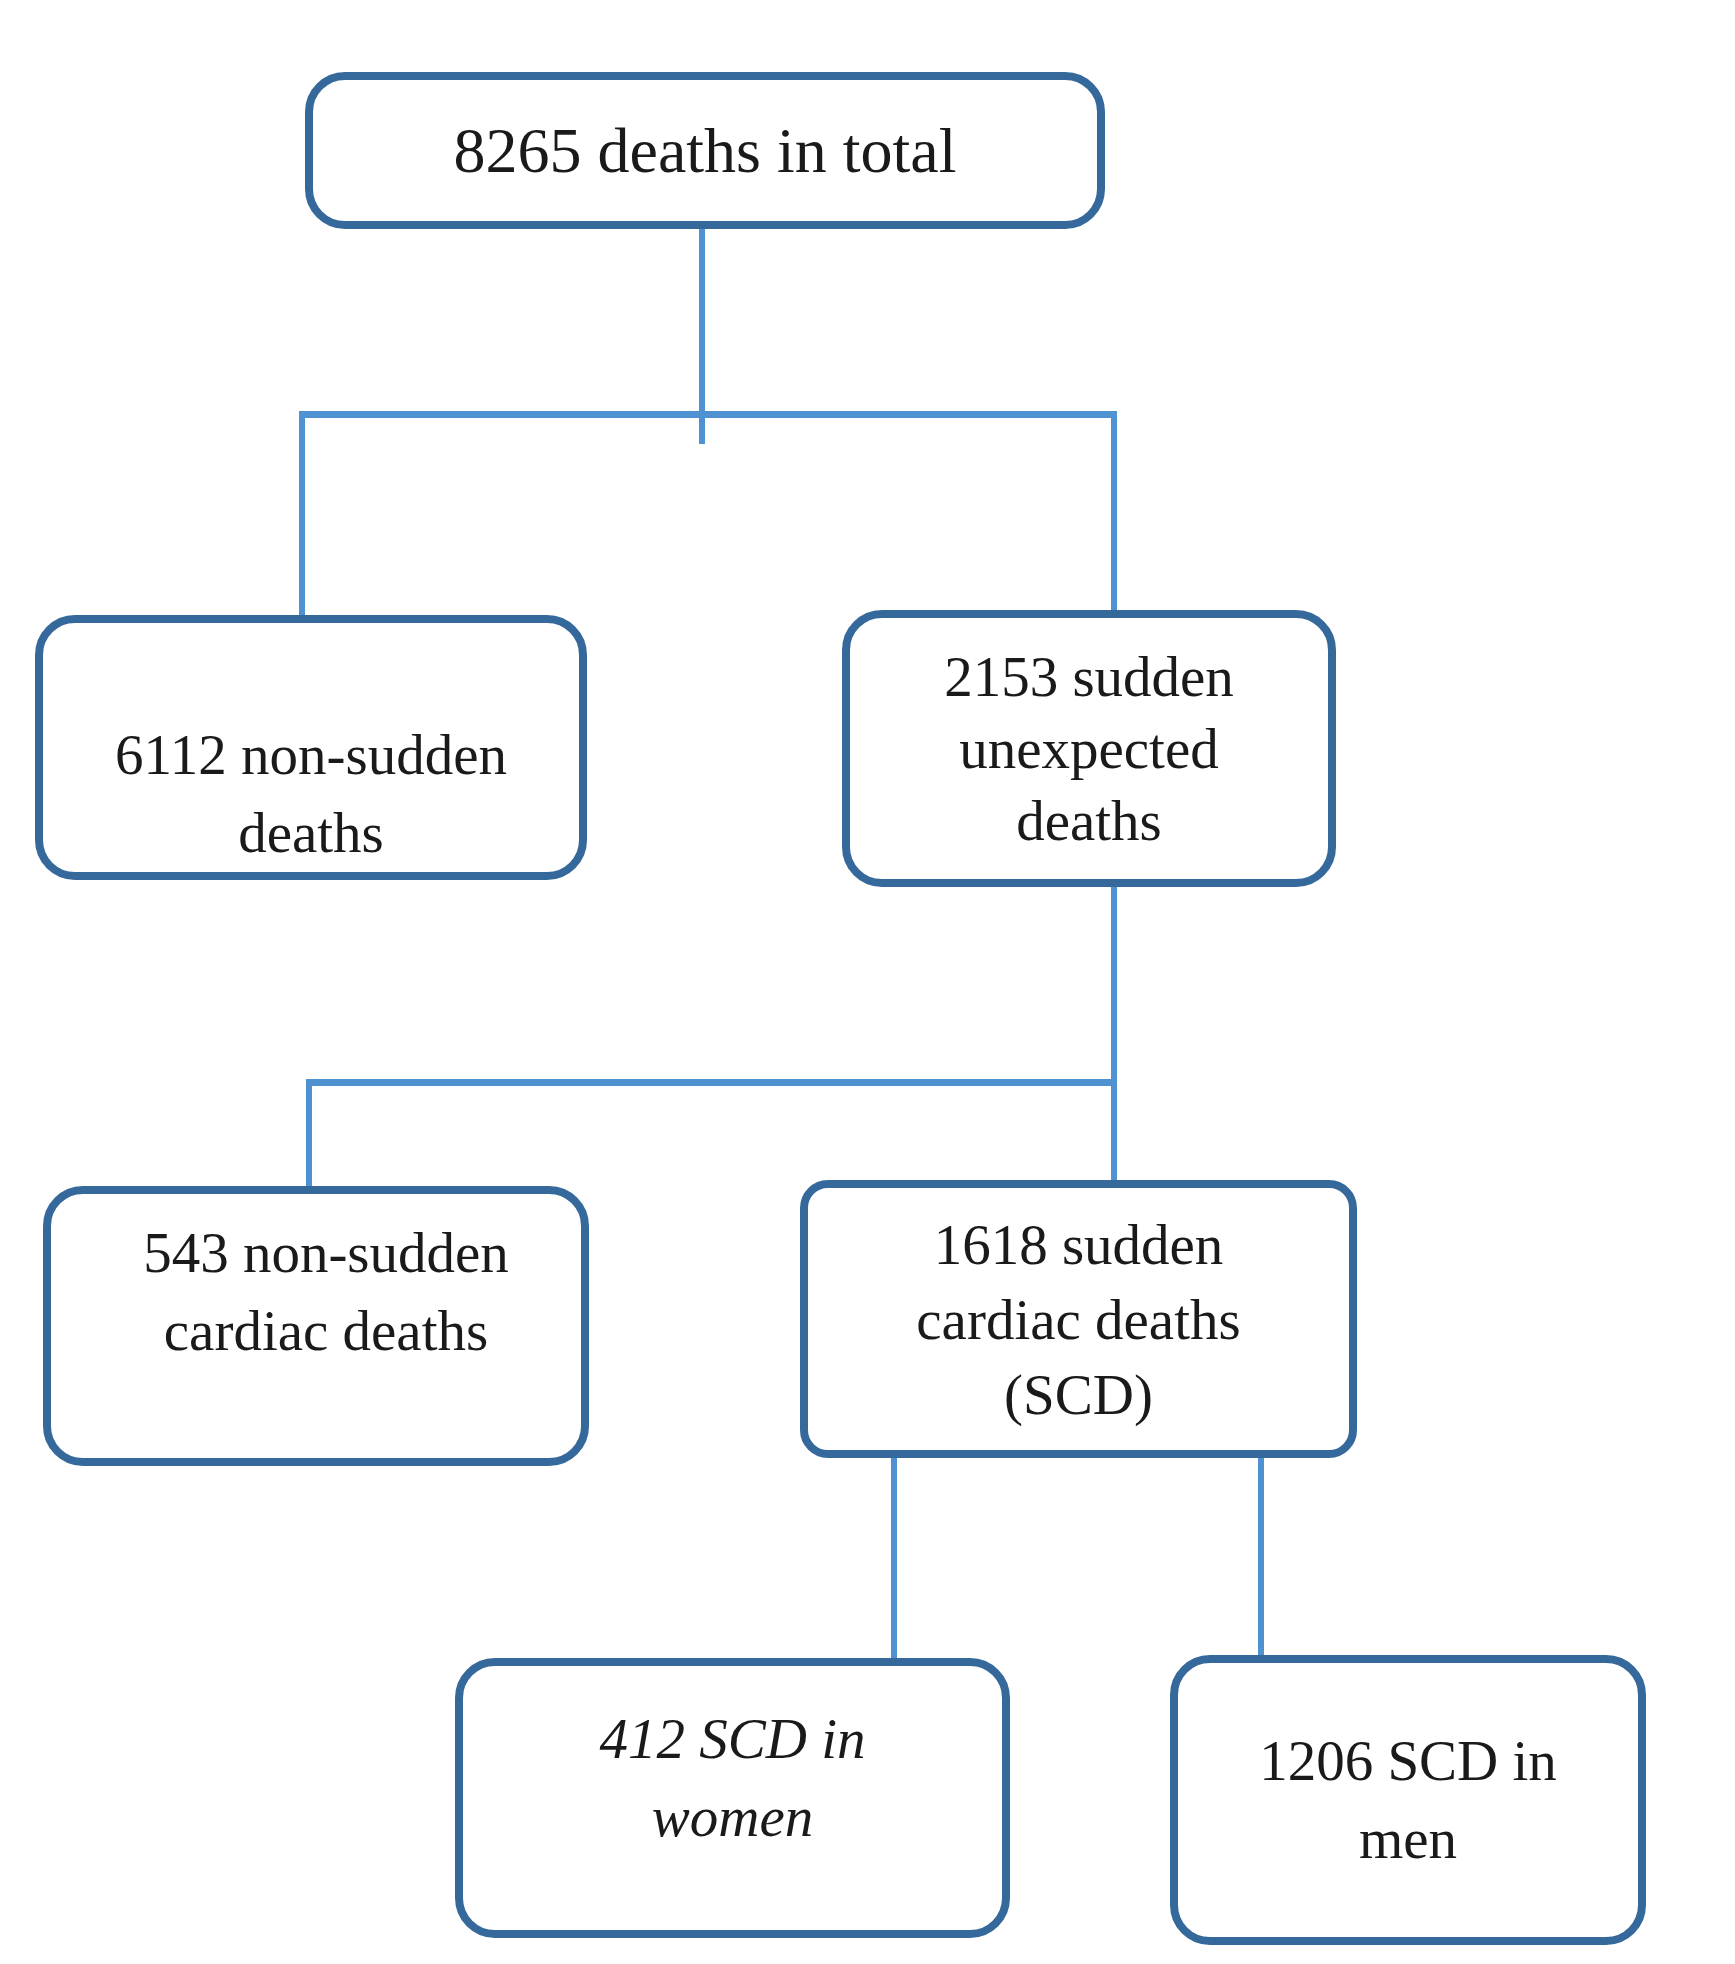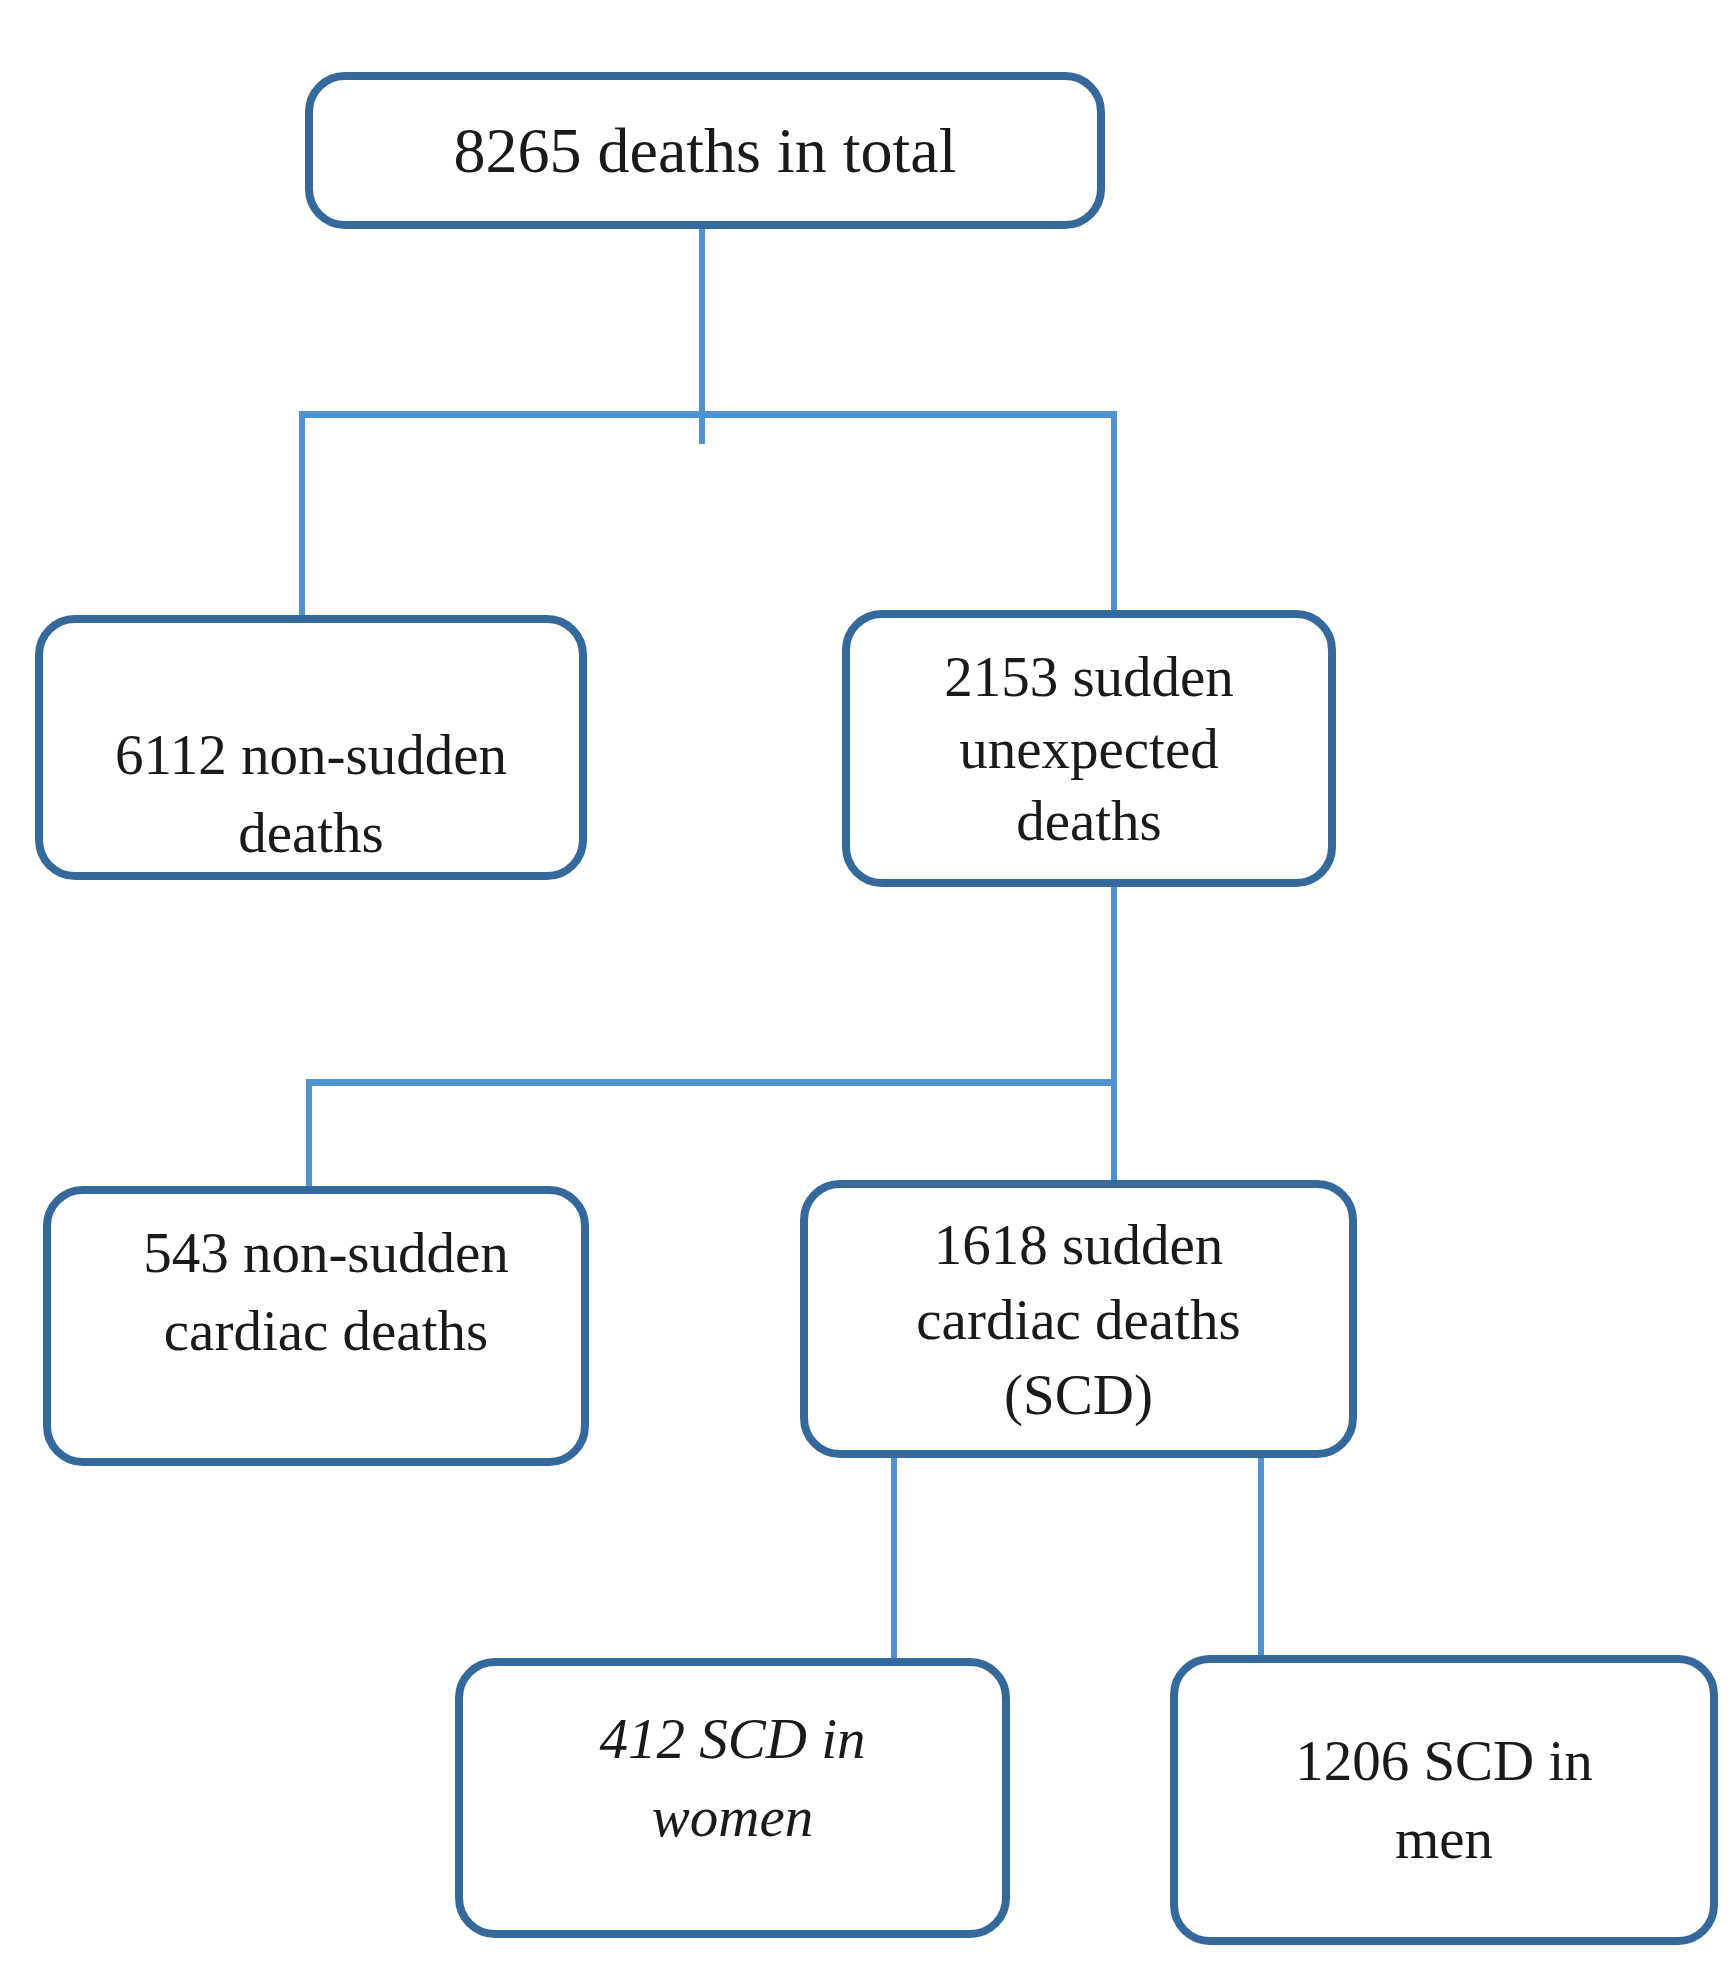--- a/index.html
+++ b/index.html
@@ -36,23 +36,23 @@
   .node .line{white-space:nowrap;}
   .connector{position:absolute;background:var(--line-blue);}
   .connector.h{height:7px;}
   .connector.v{width:6px;}
 
   
   #box-total {left:305px; top:72px;   width:800px; height:157px; font-size:64px;}
   #box-ns    {left:35px;  top:615px;  width:552px; height:265px;justify-content:flex-end;}
   #box-su    {left:842px; top:610px;  width:494px; height:277px; line-height:72px;}
   #box-nsc   {left:43px;  top:1186px; width:546px; height:280px; padding-bottom:68px;padding-left:20px;}
-  #box-scd   {left:800px; top:1180px; width:557px; height:278px; line-height:75px;}
+  #box-scd   {left:800px; top:1180px; width:557px; height:278px; line-height:75px;border-radius:28px;}
   #box-w     {left:455px; top:1658px; width:555px; height:280px; padding-bottom:40px;font-style:italic;}
-  #box-m     {left:1170px;top:1655px; width:548px; height:290px; }
+  #box-m     {left:1170px;top:1655px; width:476px; height:290px; }
 
   
   #c-total-stem   {left:699px;  top:229px;  height:189px;}
   #c-l1-hbar      {left:302px;  top:411px;  width:815px;}
   #c-l1-tick      {left:699px;  top:415px;  height:29px;}
   #c-ns-drop      {left:299px;  top:411px;  height:204px;}
   #c-su-drop      {left:1111px; top:411px;  height:199px;}
   #c-su-stem      {left:1111px; top:887px;  height:293px;}
   #c-l2-hbar      {left:306px;  top:1079px; width:811px;}
   #c-nsc-drop     {left:306px;  top:1082px; height:104px;}

